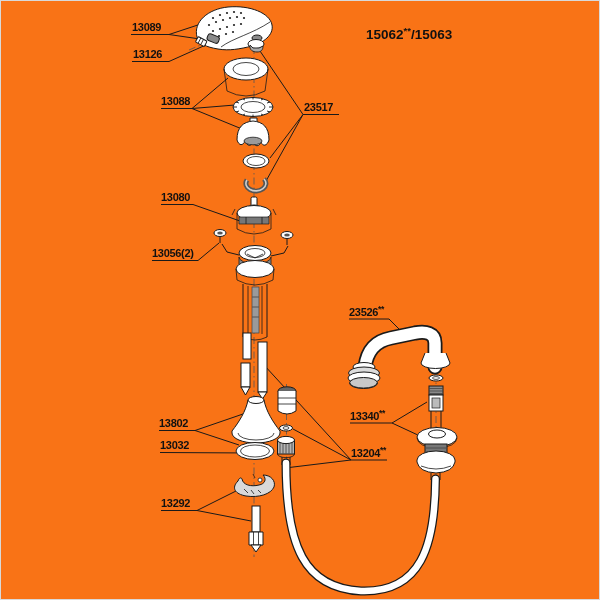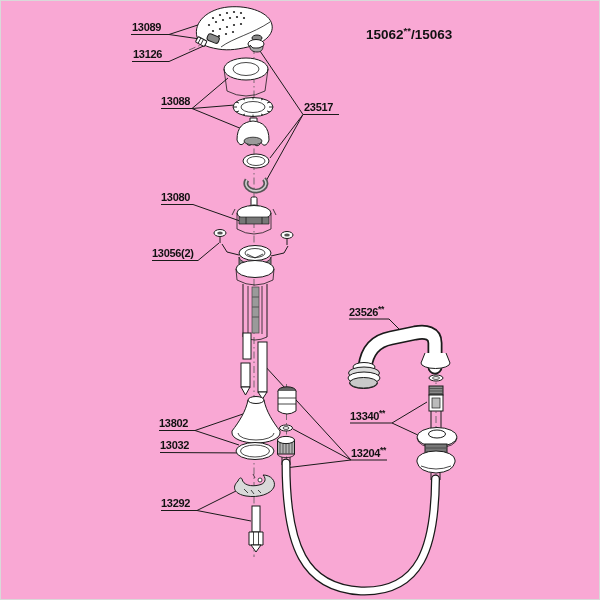--- a/index.html
+++ b/index.html
@@ -1,18 +1,18 @@
 <!DOCTYPE html>
 <html><head>
 <meta charset="utf-8">
 <style>
   html,body{margin:0;padding:0;background:#fff;}
   .stage{
     position:relative;width:600px;height:600px;box-sizing:border-box;
-    background:#f9a8d4;border:1px solid #d9d9d9;overflow:hidden;
+    background:#f97316;border:1px solid #d9d9d9;overflow:hidden;
     font-family:"Liberation Sans", sans-serif;
   }
   svg{display:block;}
   .lbl{font-family:"Liberation Sans", sans-serif;font-weight:700;font-size:11px;fill:#111;letter-spacing:-0.3px;}
   .lbl-sup{font-size:8.5px;}
   .title-text{font-family:"Liberation Sans", sans-serif;font-weight:700;font-size:13.5px;fill:#111;}
   .ln{stroke:#1a1a1a;stroke-width:1;fill:none;}
   .part{stroke:#1a1a1a;stroke-width:1;fill:#ffffff;}
   .partthin{stroke:#1a1a1a;stroke-width:0.8;fill:none;}
   .cl{stroke:#555;stroke-width:0.8;fill:none;stroke-dasharray:7 3 1.5 3;}

